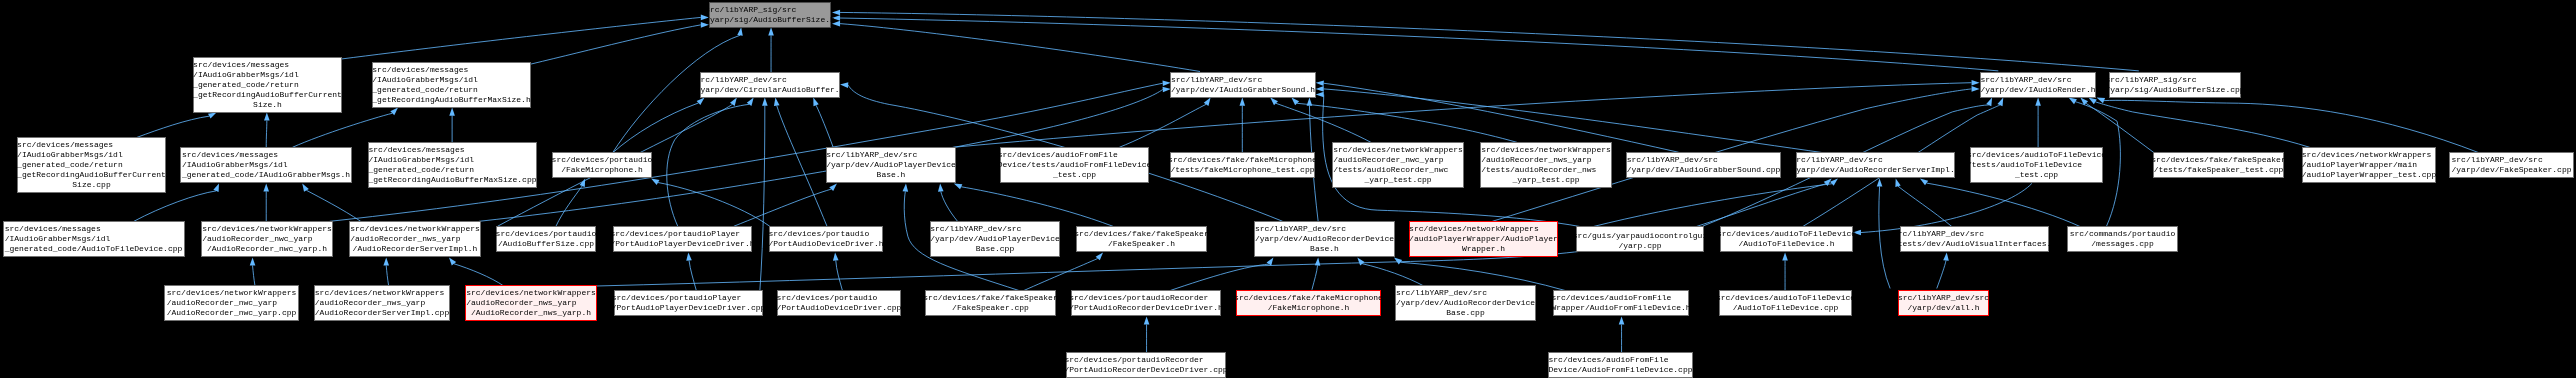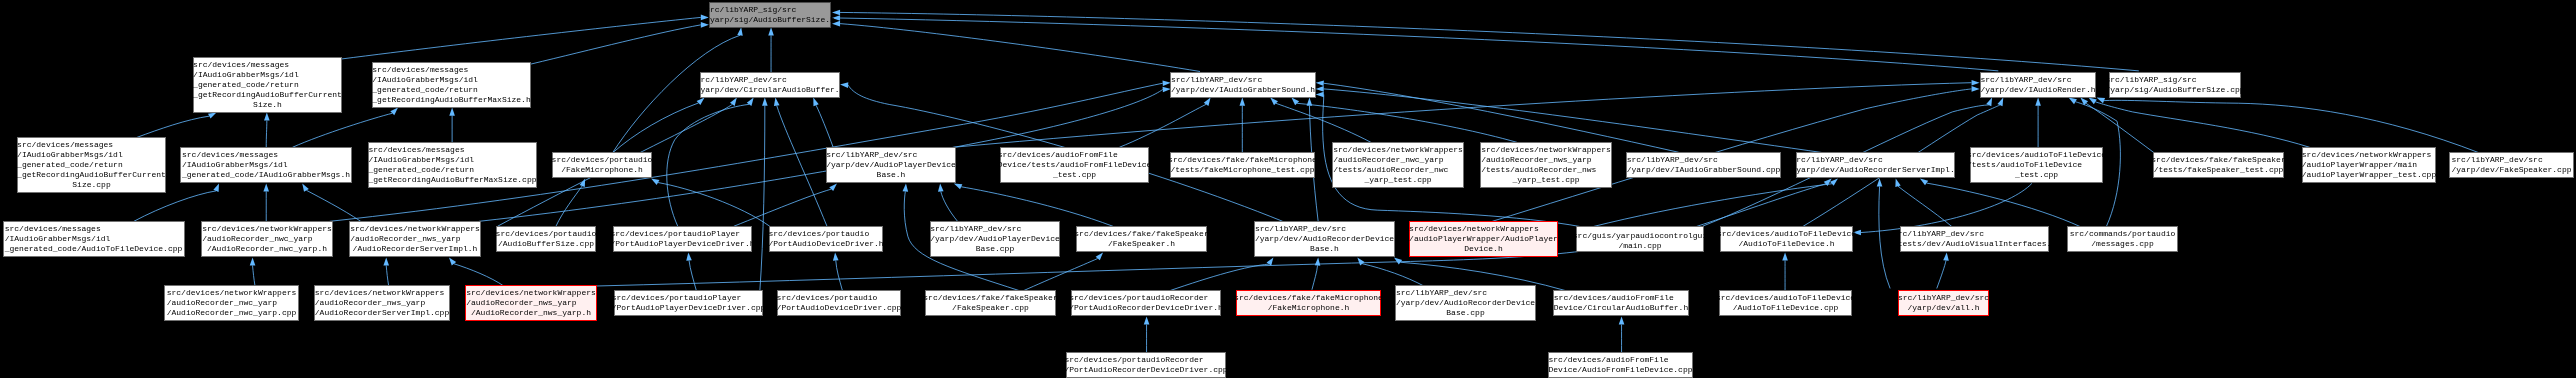--- a/index.html
+++ b/index.html
@@ -359,27 +359,27 @@
       <div class="lab">
         <div class="ln">src/libYARP_dev/src</div>
         <div class="ln">/yarp/dev/AudioRecorderDevice</div>
         <div class="ln">Base.h</div>
       </div>
     </div>
     <div class="node red" style="left: 1409px; top: 221px; width: 149px; height: 36px;">
       <div class="lab">
         <div class="ln">src/devices/networkWrappers</div>
         <div class="ln">/audioPlayerWrapper/AudioPlayer</div>
-        <div class="ln">Device.h</div>
+        <div class="ln">Wrapper.h</div>
       </div>
     </div>
     <div class="node plain" style="left: 1576px; top: 226px; width: 128px; height: 26px; align-items: flex-end;">
       <div class="lab">
         <div class="ln">src/guis/yarpaudiocontrolgui</div>
-        <div class="ln">/main.cpp</div>
+        <div class="ln">/yarp.cpp</div>
       </div>
     </div>
     <div class="node plain" style="left: 1720px; top: 226px; width: 133px; height: 26px;">
       <div class="lab">
         <div class="ln">src/devices/audioToFileDevice</div>
         <div class="ln">/AudioToFileDevice.h</div>
       </div>
     </div>
     <div class="node plain" style="left: 1900px; top: 226px; width: 149px; height: 26px;">
       <div class="lab">
@@ -447,21 +447,21 @@
     <div class="node plain" style="left: 1395px; top: 285px; width: 141px; height: 36px;">
       <div class="lab">
         <div class="ln">src/libYARP_dev/src</div>
         <div class="ln">/yarp/dev/AudioRecorderDevice</div>
         <div class="ln">Base.cpp</div>
       </div>
     </div>
     <div class="node plain" style="left: 1553px; top: 290px; width: 136px; height: 26px;">
       <div class="lab">
         <div class="ln">src/devices/audioFromFile</div>
-        <div class="ln">Device/CircularAudioBuffer.h</div>
+        <div class="ln">Wrapper/AudioFromFileDevice.h</div>
       </div>
     </div>
     <div class="node plain" style="left: 1719px; top: 290px; width: 133px; height: 26px;">
       <div class="lab">
         <div class="ln">src/devices/audioToFileDevice</div>
         <div class="ln">/AudioToFileDevice.cpp</div>
       </div>
     </div>
     <div class="node red" style="left: 1898px; top: 290px; width: 91px; height: 26px;">
       <div class="lab">

